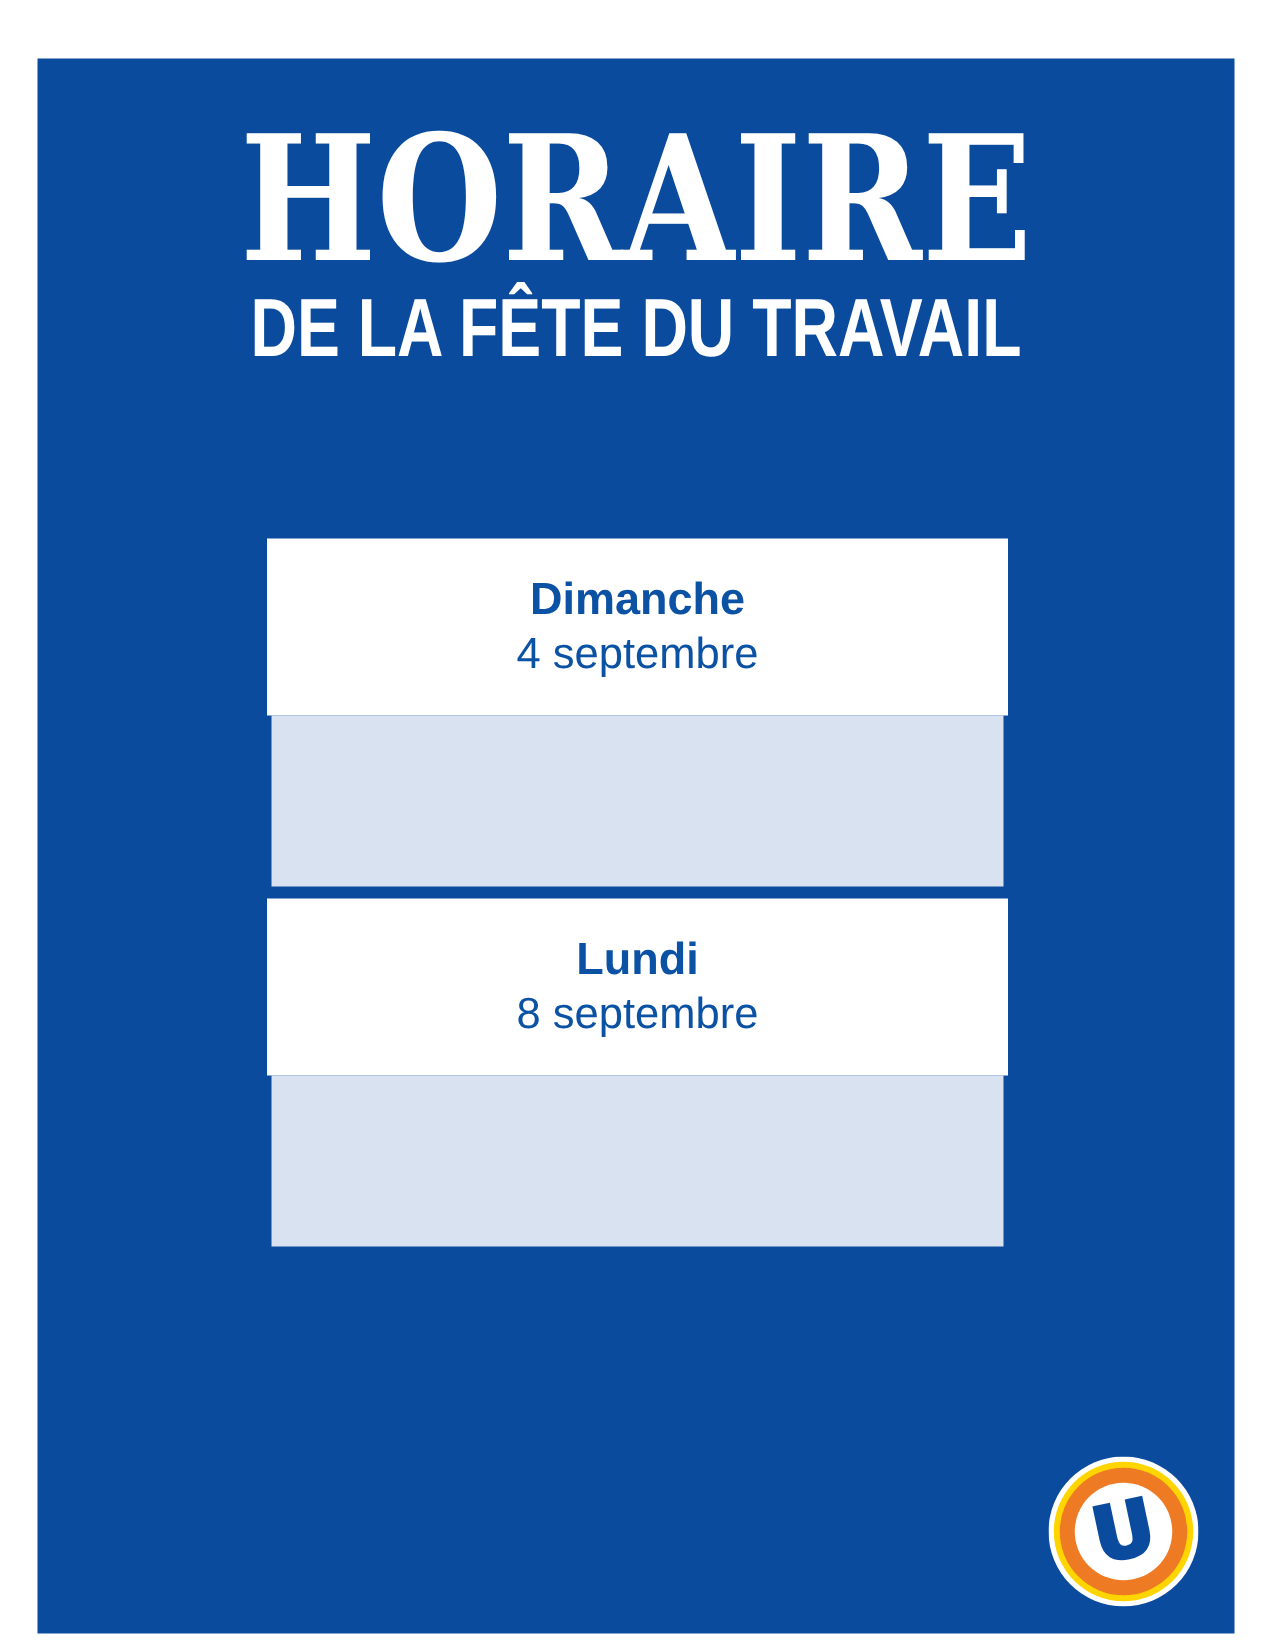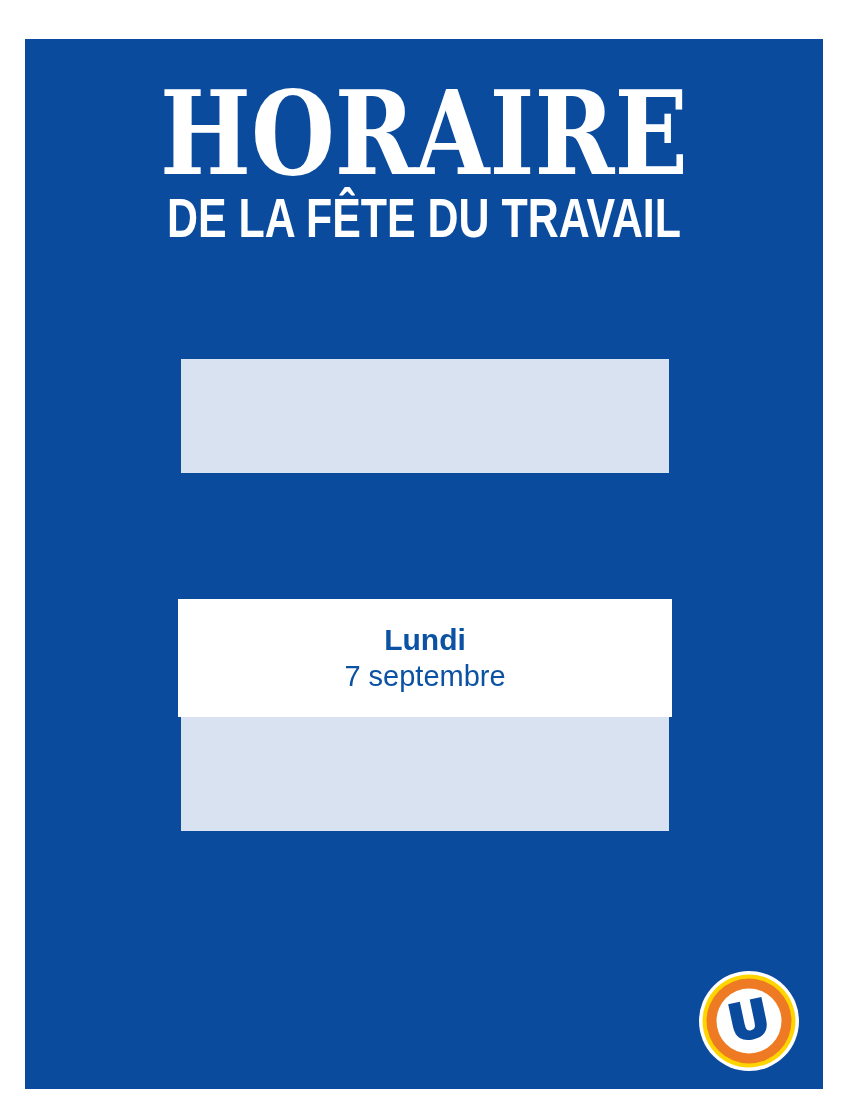--- a/index.html
+++ b/index.html
@@ -110,27 +110,31 @@
 <body>
 
 <div class="page">
   <div class="blue-canvas">
 
     <div class="title-main">HORAIRE</div>
 
     <div class="title-sub">DE LA FÊTE DU TRAVAIL</div>
 
     <div class="card card-1">
+      <div class="card-header">
+        <div class="card-day">Dimanche</div>
+        <div class="card-date">4 septembre</div>
+      </div>
       <div class="card-body"></div>
     </div>
 
     <div class="card card-2">
       <div class="card-header">
         <div class="card-day">Lundi</div>
-        <div class="card-date">7 septembre</div>
+        <div class="card-date">8 septembre</div>
       </div>
       <div class="card-body"></div>
     </div>
 
     <svg class="logo" viewBox="0 0 100 100">
       <circle cx="50" cy="50" r="50" fill="#FFFFFF"></circle>
       <circle cx="50" cy="50" r="46.5" fill="#FFD500"></circle>
       <circle cx="50" cy="50" r="42.5" fill="#EE7B24"></circle>
       <circle cx="50" cy="50" r="32.5" fill="#FFFFFF"></circle>
       <text x="50" y="67" text-anchor="middle" transform="rotate(-12 50 49)" class="logo-letter">U</text>

